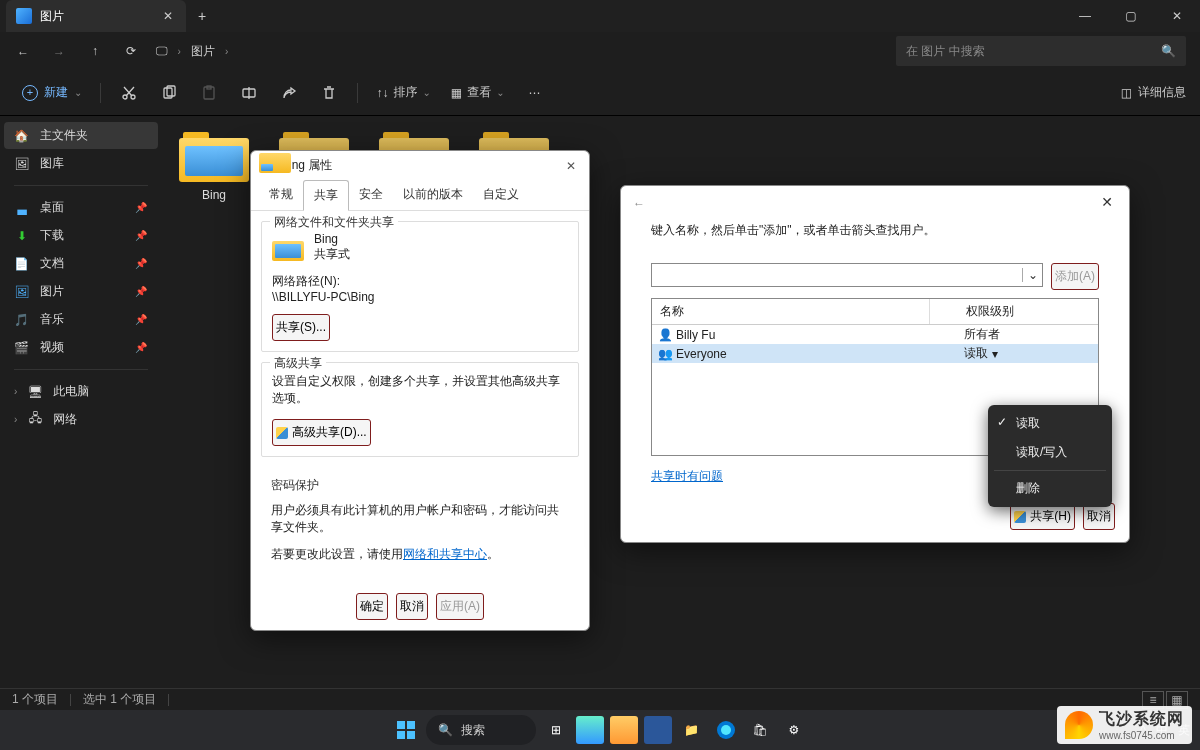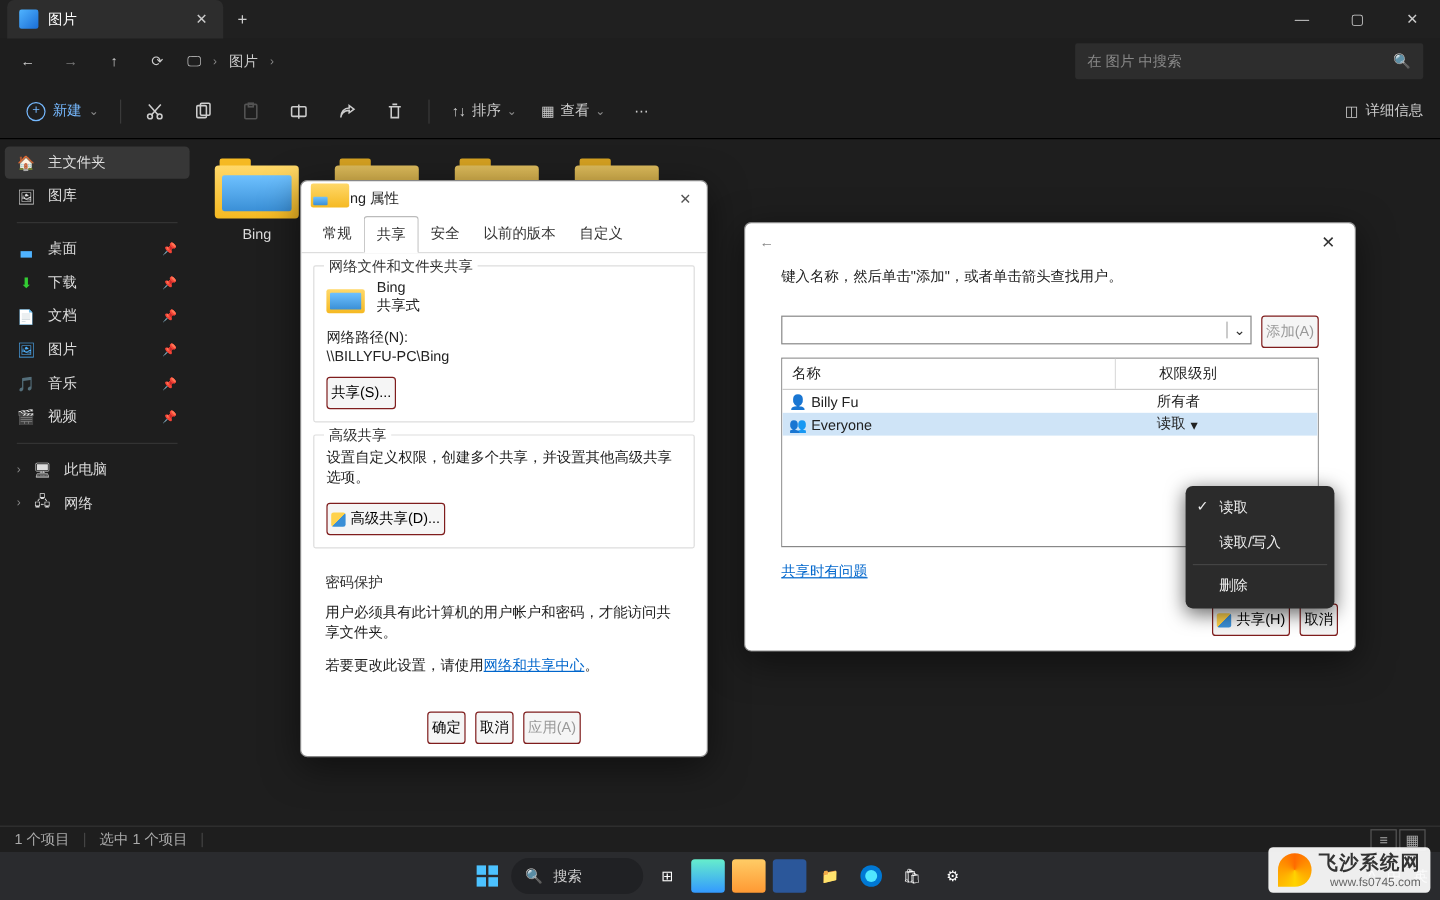--- a/index.html
+++ b/index.html
@@ -102,21 +102,21 @@
   
   .ctx{position:absolute;left:988px;top:405px;background:#2b2b2b;color:#eee;border-radius:6px;padding:4px 0;width:124px;box-shadow:0 4px 16px rgba(0,0,0,0.6);font-size:12px;}
   .ctx-item{padding:6px 16px 6px 28px;cursor:pointer;position:relative;}
   .ctx-item.checked::before{content:"✓";position:absolute;left:9px;}
   .ctx-sep{height:1px;background:#444;margin:3px 6px;}
 
   
   .watermark{position:absolute;right:8px;bottom:6px;display:flex;align-items:center;gap:6px;background:rgba(255,255,255,0.92);padding:3px 8px;border-radius:4px;color:#333;font-family:"Microsoft YaHei";z-index:999;}
   .wm-logo{width:28px;height:28px;background:conic-gradient(#ff6a00,#ffd400,#ff6a00);border-radius:50% 50% 50% 0;position:relative;}
   .wm-txt{font-size:16px;font-weight:bold;letter-spacing:1px;font-family:Liberation Mono, monospace;}
-  .wm-sub{font-size:10px;color:#666;display:block;text-align:right;}
+  .wm-sub{font-size:10px;color:#666;display:block;}
 
   svg{display:block;}
   .chev{font-size:10px;color:#888;}
 </style>
 </head>
 <body>
 
 <div class="titlebar">
   <div class="tab">
     <span class="icon-pic"></span>

